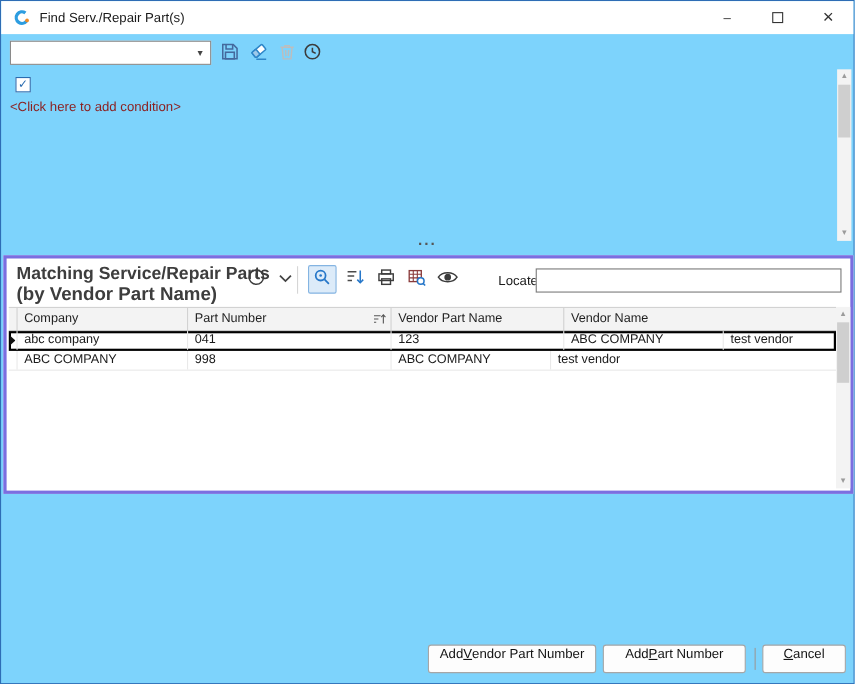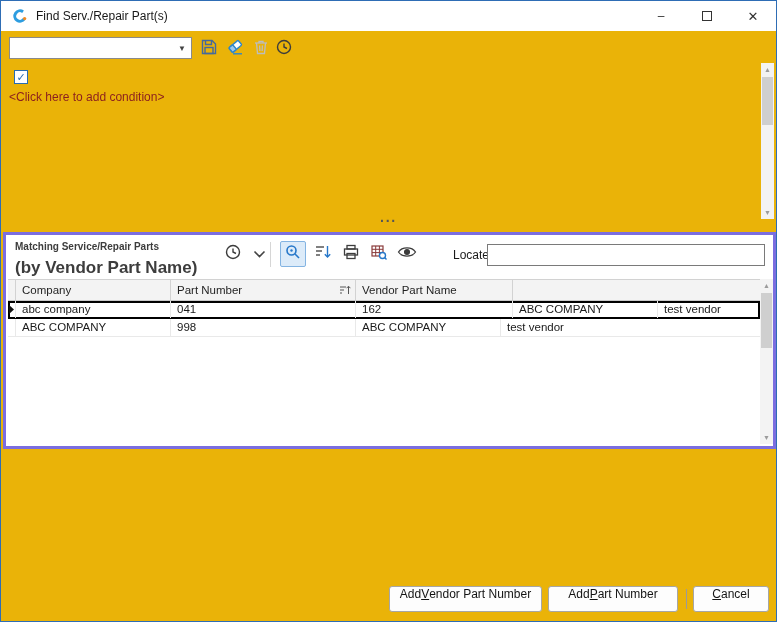--- a/index.html
+++ b/index.html
@@ -1,17 +1,17 @@
 <!DOCTYPE html>
 <html style="--window-border: #2e6db5; --accent-border: #7b6ee0; --link: #0a55c4; --condition-text: #8b1f1f;"><head>
 <meta charset="utf-8">
 <style>
   * { margin:0; padding:0; box-sizing:border-box; }
   body { font-family:"Liberation Sans","DejaVu Sans",sans-serif; color:#1a1a1a; background:#fff; }
-  .window { position:relative; width:777px; height:622px; background:#eab308;
+  .window { position:relative; width:777px; height:622px; background:#7dd3fc;
             border:1px solid var(--window-border,#2e6db5); overflow:hidden; }
 
   
   .titlebar { position:absolute; left:0; top:0; right:0; height:30px; background:#fff; }
   .app-icon { position:absolute; left:11px; top:7px; width:16px; height:16px; }
   .title-text { position:absolute; left:35px; top:0; line-height:30px; font-size:12px; color:#191919; }
   .winbtn { position:absolute; top:0; width:46px; height:30px; display:flex; align-items:center;
             justify-content:center; font-size:12px; color:#333; cursor:default; }
   .winbtn.min { right:92px; }
   .winbtn.max { right:46px; }
@@ -44,21 +44,21 @@
               align-items:center; justify-content:center; color:#9b9b9b; font-size:7px; }
   .sb-arrow.up { top:0; } .sb-arrow.down { bottom:0; }
   .sb-thumb { position:absolute; left:1px; right:1px; background:#cfcfcf; }
 
   .splitter { position:absolute; left:0; top:215px; width:100%; height:14px; text-align:center;
               color:#555; font-size:14px; font-weight:bold; letter-spacing:1px; line-height:10px; }
 
   
   .panel { position:absolute; left:2px; top:231px; width:773px; height:217px;
            border:3px solid var(--accent-border,#7b6ee0); background:#fff; }
-  .panel-title { position:absolute; left:9px; top:6px; font-size:10px; font-weight:bold; color:#3d3d3d; }
+  .panel-title { position:absolute; left:9px; top:6px; font-size:16px; font-weight:bold; color:#3d3d3d; }
   .panel-subtitle { position:absolute; left:9px; top:23px; font-size:17px; font-weight:bold; color:#3d3d3d; }
   .ph-icon { position:absolute; display:flex; align-items:center; justify-content:center;
              width:26px; height:26px; }
   .ph-sep { position:absolute; left:264px; top:7px; width:1px; height:25px; background:#d6d6d6; }
   .icon-toggle-on { background:#dcebf9; border:1px solid #84b4e2; border-radius:2px; }
   .locate-label { position:absolute; left:447px; top:13px; font-size:12px; }
   .locate-input { position:absolute; left:481px; top:9px; width:278px; height:22px;
                   border:1px solid #7a7a7a; font:12px "Liberation Sans",sans-serif;
                   padding:0 4px; outline:none; }
 
@@ -257,33 +257,34 @@
             <svg width="12" height="10" viewBox="0 0 12 10" fill="none" stroke="#555" stroke-width="1">
               <line x1="1" y1="2" x2="7" y2="2"></line>
               <line x1="1" y1="5" x2="5" y2="5"></line>
               <line x1="1" y1="8" x2="3" y2="8"></line>
               <line x1="9.5" y1="1.5" x2="9.5" y2="9"></line>
               <path d="M7.6 3.2 L9.5 1.2 L11.4 3.2"></path>
             </svg>
           </span>
         </div>
         <div class="hcell w-c3">Vendor Part Name</div>
+        <div class="hcell w-c5">Vendor Name</div>
       </div>
 
       <div class="grid-row row-selected">
         <div class="rcell w-gut">
           <span class="row-arrow">
             <svg width="5" height="9" viewBox="0 0 5 9">
                 <path d="M0 0 L5 4.5 L0 9 Z" fill="#111"></path>
               </svg>
           </span>
         </div>
         <div class="rcell w-c1">abc company</div>
         <div class="rcell w-c2">041</div>
-        <div class="rcell w-c3">162</div>
+        <div class="rcell w-c3">123</div>
         <div class="rcell w-c4">ABC COMPANY</div>
         <div class="rcell w-c5">test vendor</div>
       </div>
 
       <div class="grid-row">
         <div class="rcell w-gut"></div>
         <div class="rcell w-c1">ABC COMPANY</div>
         <div class="rcell w-c2">998</div>
         <div class="rcell w-c4">ABC COMPANY</div>
         <div class="rcell w-c5">test vendor</div>

